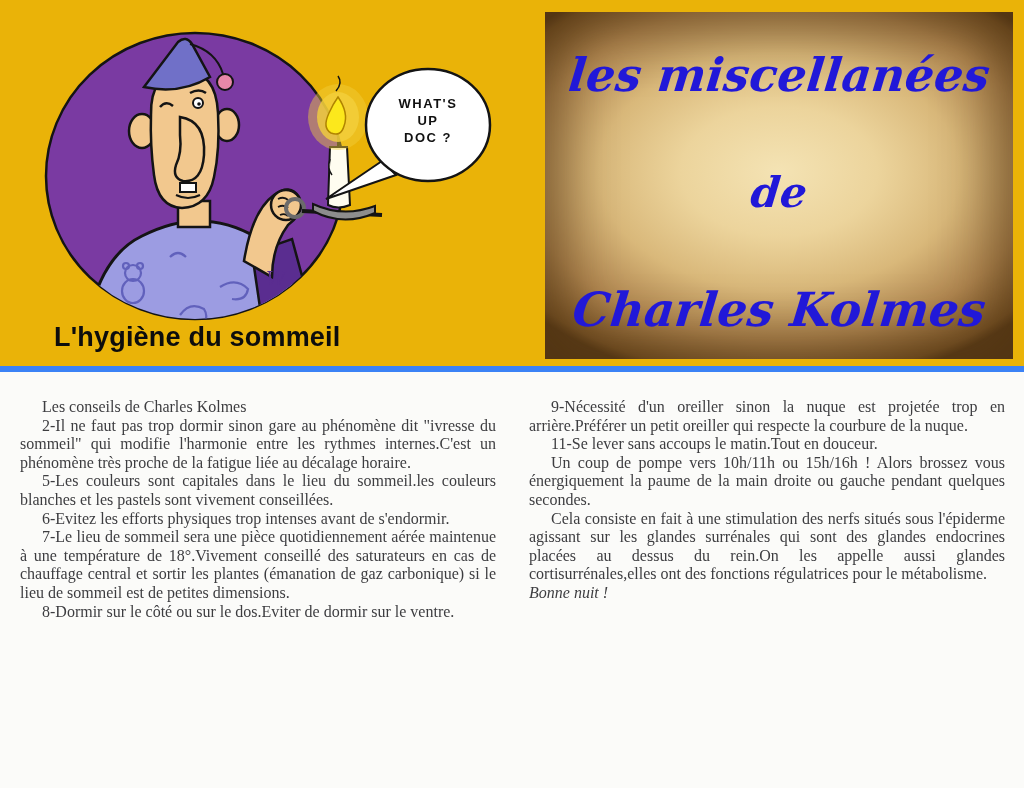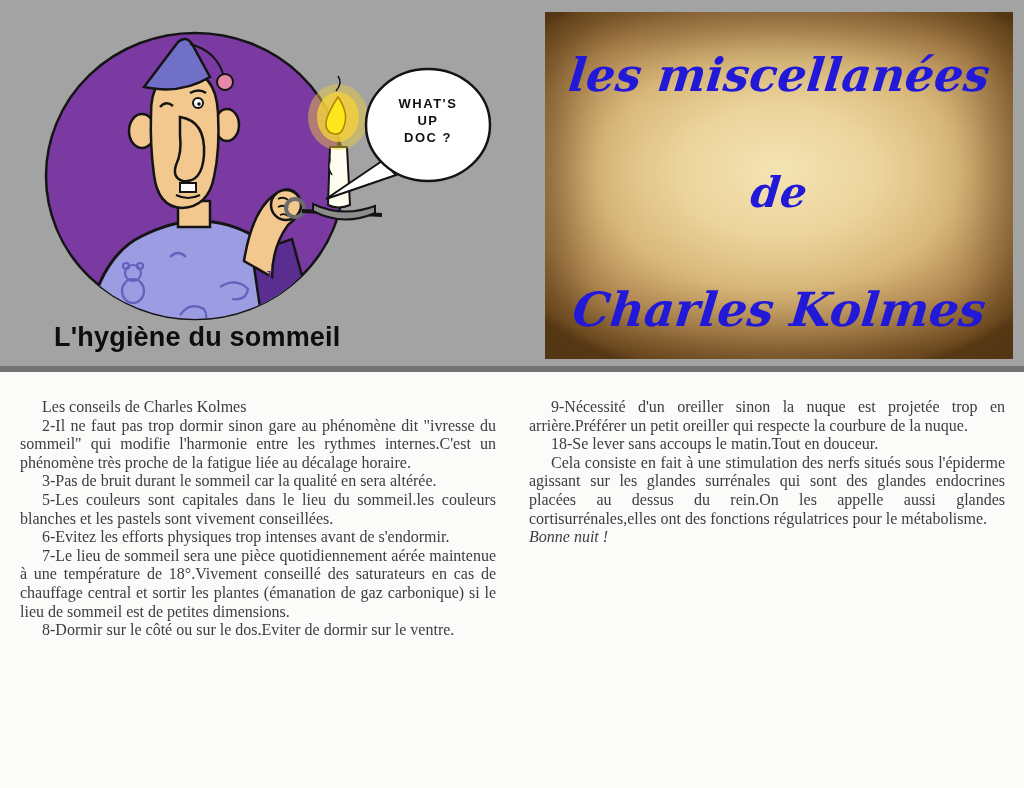--- a/index.html
+++ b/index.html
@@ -1,16 +1,16 @@
 <!DOCTYPE html>
 <html><head>
 <meta charset="utf-8">
 <style>
   html,body{margin:0;padding:0;background:#ffffff;}
-  .page{position:relative;width:1024px;height:788px;background:#a3a3a3;overflow:hidden;
+  .page{position:relative;width:1024px;height:788px;background:#eab308;overflow:hidden;
         font-family:"Liberation Sans",sans-serif;}
 
   
   .cartoon-wrap{position:absolute;left:30px;top:25px;width:490px;height:345px;}
   .cartoon-svg{position:absolute;left:0;top:0;}
   .bubble-text{position:absolute;left:336px;top:70px;width:124px;text-align:center;
                font-weight:bold;font-size:13px;line-height:17px;letter-spacing:1.5px;
                color:#111;font-family:"Liberation Sans",sans-serif;}
   .signature{position:absolute;left:236px;top:242px;font-family:"DejaVu Serif",serif;
              font-style:italic;font-size:19px;color:#5a2d90;}
@@ -25,21 +25,21 @@
              display:flex;flex-direction:column;align-items:center;justify-content:space-between;
              padding:36px 8px 22px 8px;}
   .script-line{font-family:"DejaVu Serif",serif;font-style:italic;font-weight:bold;
                color:#2118d8;white-space:nowrap;}
   .script-1{font-size:46px;transform:skewX(-6deg);}
   .script-2{font-size:42px;transform:skewX(-6deg);}
   .script-3{font-size:47px;transform:skewX(-6deg);}
 
   
   .scan-section{position:absolute;left:0;top:366px;width:1024px;height:422px;
-                background:#fbfbf9;border-top:6px solid #737373;box-sizing:border-box;}
+                background:#fbfbf9;border-top:6px solid #3b82f6;box-sizing:border-box;}
   .columns{display:flex;gap:33px;padding:26px 19px 0 20px;}
   .col{width:479px;}
   .para{margin:0;text-indent:22px;text-align:justify;
         font-family:"Liberation Serif",serif;font-size:16px;line-height:18.6px;
         color:#3d3d40;}
   .para.noindent{text-indent:0;font-style:italic;}
 </style>
 </head>
 <body>
 
@@ -129,28 +129,28 @@
     <div class="script-line script-1">les miscellanées</div>
     <div class="script-line script-2">de</div>
     <div class="script-line script-3">Charles Kolmes</div>
   </div>
 
   <div class="scan-section">
     <div class="columns">
       <div class="col">
           <p class="para">Les conseils de Charles Kolmes</p>
           <p class="para">2-Il ne faut pas trop dormir sinon gare au phénomène dit "ivresse du sommeil" qui modifie l'harmonie entre les rythmes internes.C'est un phénomène très proche de la fatigue liée au décalage horaire.</p>
-          <p class="para">3-Pas de bruit durant le sommeil car la qualité en sera altérée.</p>
           <p class="para">5-Les couleurs sont capitales dans le lieu du sommeil.les couleurs blanches et les pastels sont vivement conseillées.</p>
           <p class="para">6-Evitez les efforts physiques trop intenses avant de s'endormir.</p>
           <p class="para">7-Le lieu de sommeil sera une pièce quotidiennement aérée maintenue à une température de 18°.Vivement conseillé des saturateurs en cas de chauffage central et sortir les plantes (émanation de gaz carbonique) si le lieu de sommeil est de petites dimensions.</p>
           <p class="para">8-Dormir sur le côté ou sur le dos.Eviter de dormir sur le ventre.</p>
         </div>
       <div class="col">
           <p class="para">9-Nécessité d'un oreiller sinon la nuque est projetée trop en arrière.Préférer un petit oreiller qui respecte la courbure de la nuque.</p>
-          <p class="para">18-Se lever sans accoups le matin.Tout en douceur.</p>
+          <p class="para">11-Se lever sans accoups le matin.Tout en douceur.</p>
+          <p class="para">Un coup de pompe vers 10h/11h ou 15h/16h ! Alors brossez vous énergiquement la paume de la main droite ou gauche pendant quelques secondes.</p>
           <p class="para">Cela consiste en fait à une stimulation des nerfs situés sous l'épiderme agissant sur les glandes surrénales qui sont des glandes endocrines placées au dessus du rein.On les appelle aussi glandes cortisurrénales,elles ont des fonctions régulatrices pour le métabolisme.</p>
           <p class="para noindent">Bonne nuit !</p>
         </div>
     </div>
   </div>
 
 </div>
 
 </body></html>

